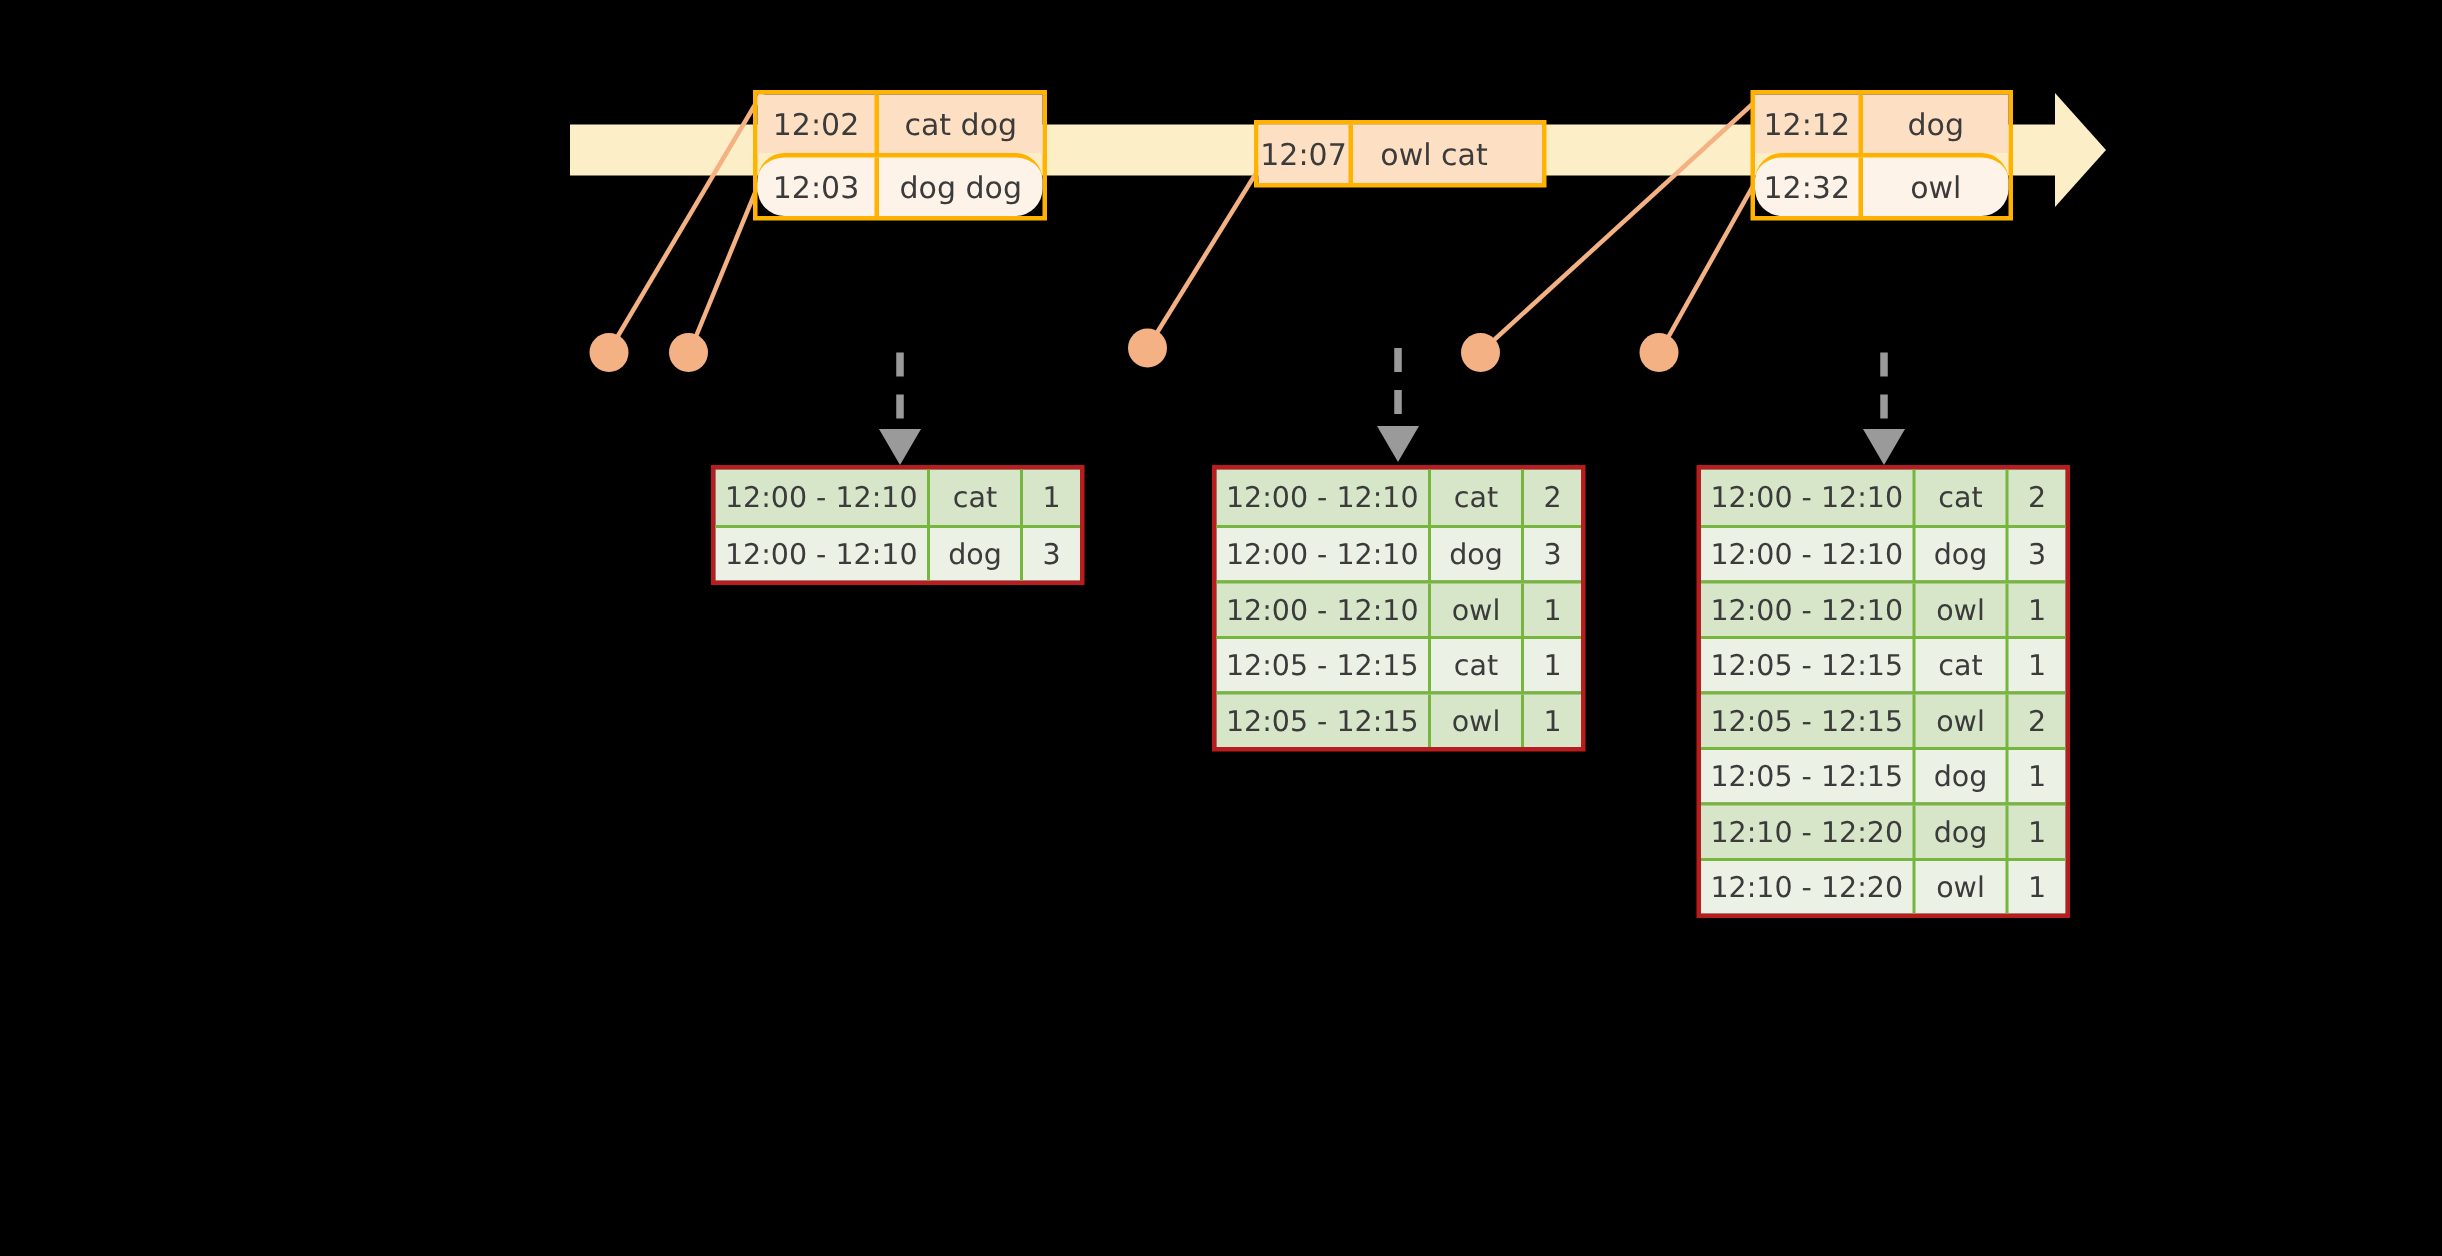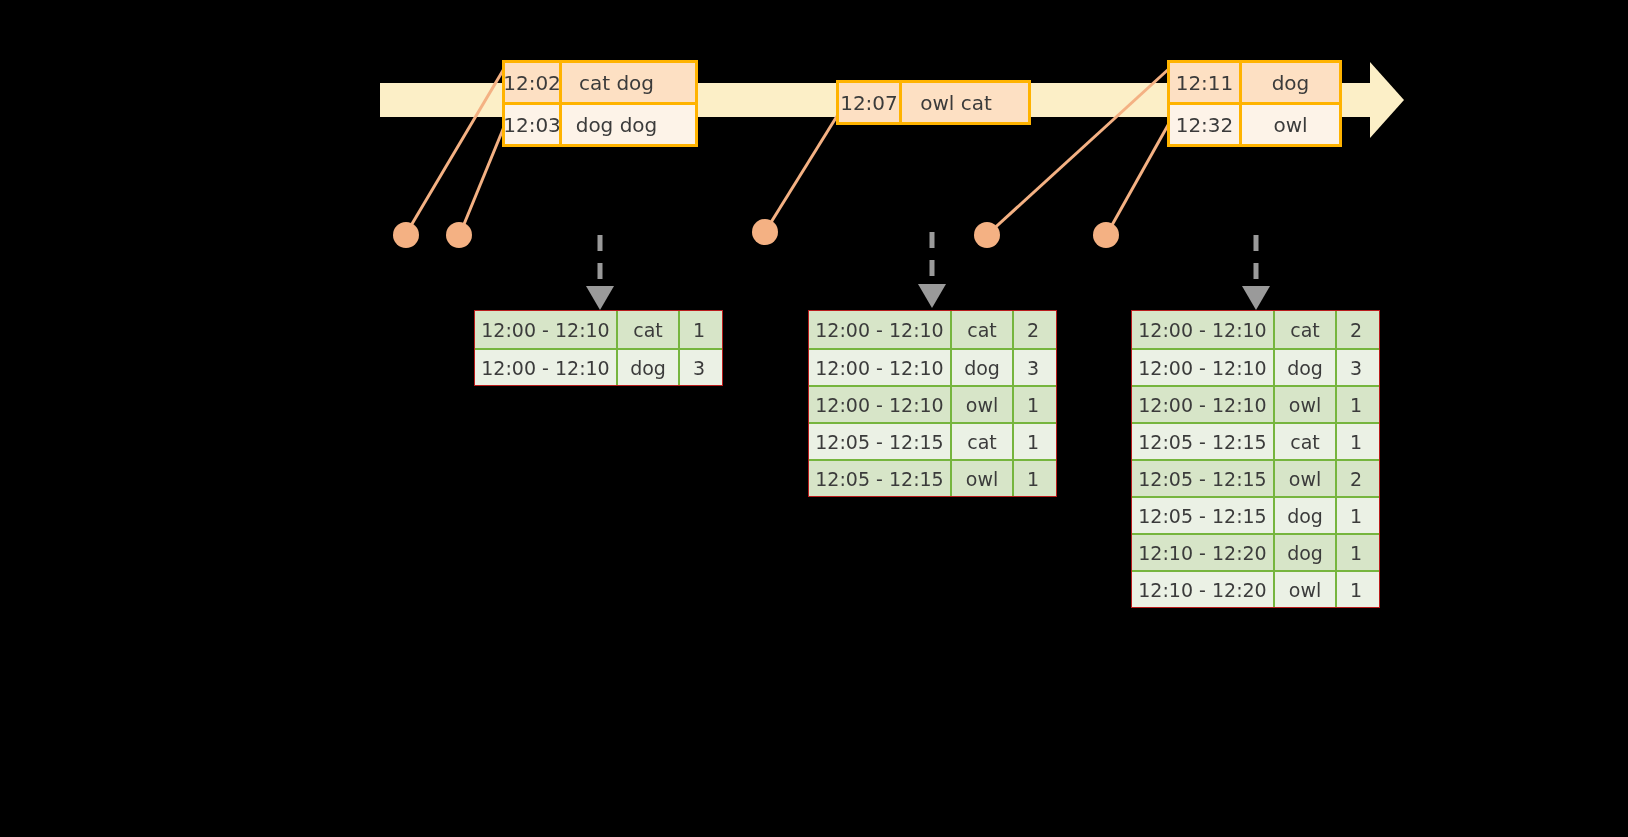--- a/index.html
+++ b/index.html
@@ -36,58 +36,58 @@
     z-index: 5;
   }
   .event-row {
     display: flex;
     height: 39px;
   }
   .event-row + .event-row {
     border-top: 3px solid #FFB300;
   }
   .event-row.shade-a { background: #FDE0C3; }
-  .event-row.shade-b { background: #FDF3E8; }
+  .event-row.shade-b { background: #FDF3E8; border-radius: 18px; }
   .event-time {
     display: flex;
     align-items: center;
     justify-content: center;
     font-size: 20px;
     color: #3b3b3b;
     box-sizing: border-box;
     border-right: 3px solid #FFB300;
   }
   .event-val {
     display: flex;
     align-items: center;
     justify-content: center;
     font-size: 20px;
     color: #3b3b3b;
     box-sizing: border-box;
   }
 
   
   #event-box-1 { left: 502px; top: 60px; width: 196px; }
-  #event-box-1 .event-time { width: 57px; }
+  #event-box-1 .event-time { width: 81px; }
   #event-box-1 .event-val  { width: 109px; }
 
   
   #event-box-2 { left: 836px; top: 80px; width: 195px; }
   #event-box-2 .event-time { width: 63px; }
   #event-box-2 .event-val  { width: 108px; }
 
   
   #event-box-3 { left: 1167px; top: 60px; width: 175px; }
   #event-box-3 .event-time { width: 72px; }
   #event-box-3 .event-val  { width: 97px; }
 
   
   .result-table {
     position: absolute;
-    border: 1px solid #b91c1c;
+    border: 3px solid #b91c1c;
     box-sizing: border-box;
     z-index: 4;
   }
   .res-row {
     display: flex;
     height: 37px;
     box-sizing: border-box;
   }
   .res-row.tone-a { background: #D7E5C8; }
   .res-row.tone-b { background: #EBF1E5; }
@@ -171,21 +171,21 @@
 
   <div class="event-box" id="event-box-2">
     <div class="event-row shade-a">
       <div class="event-time">12:07</div>
       <div class="event-val">owl cat</div>
     </div>
   </div>
 
   <div class="event-box" id="event-box-3">
     <div class="event-row shade-a">
-      <div class="event-time">12:11</div>
+      <div class="event-time">12:12</div>
       <div class="event-val">dog</div>
     </div>
     <div class="event-row shade-b">
       <div class="event-time">12:32</div>
       <div class="event-val">owl</div>
     </div>
   </div>
 
   <div class="result-table" id="result-table-1">
       <div class="res-row tone-a">

